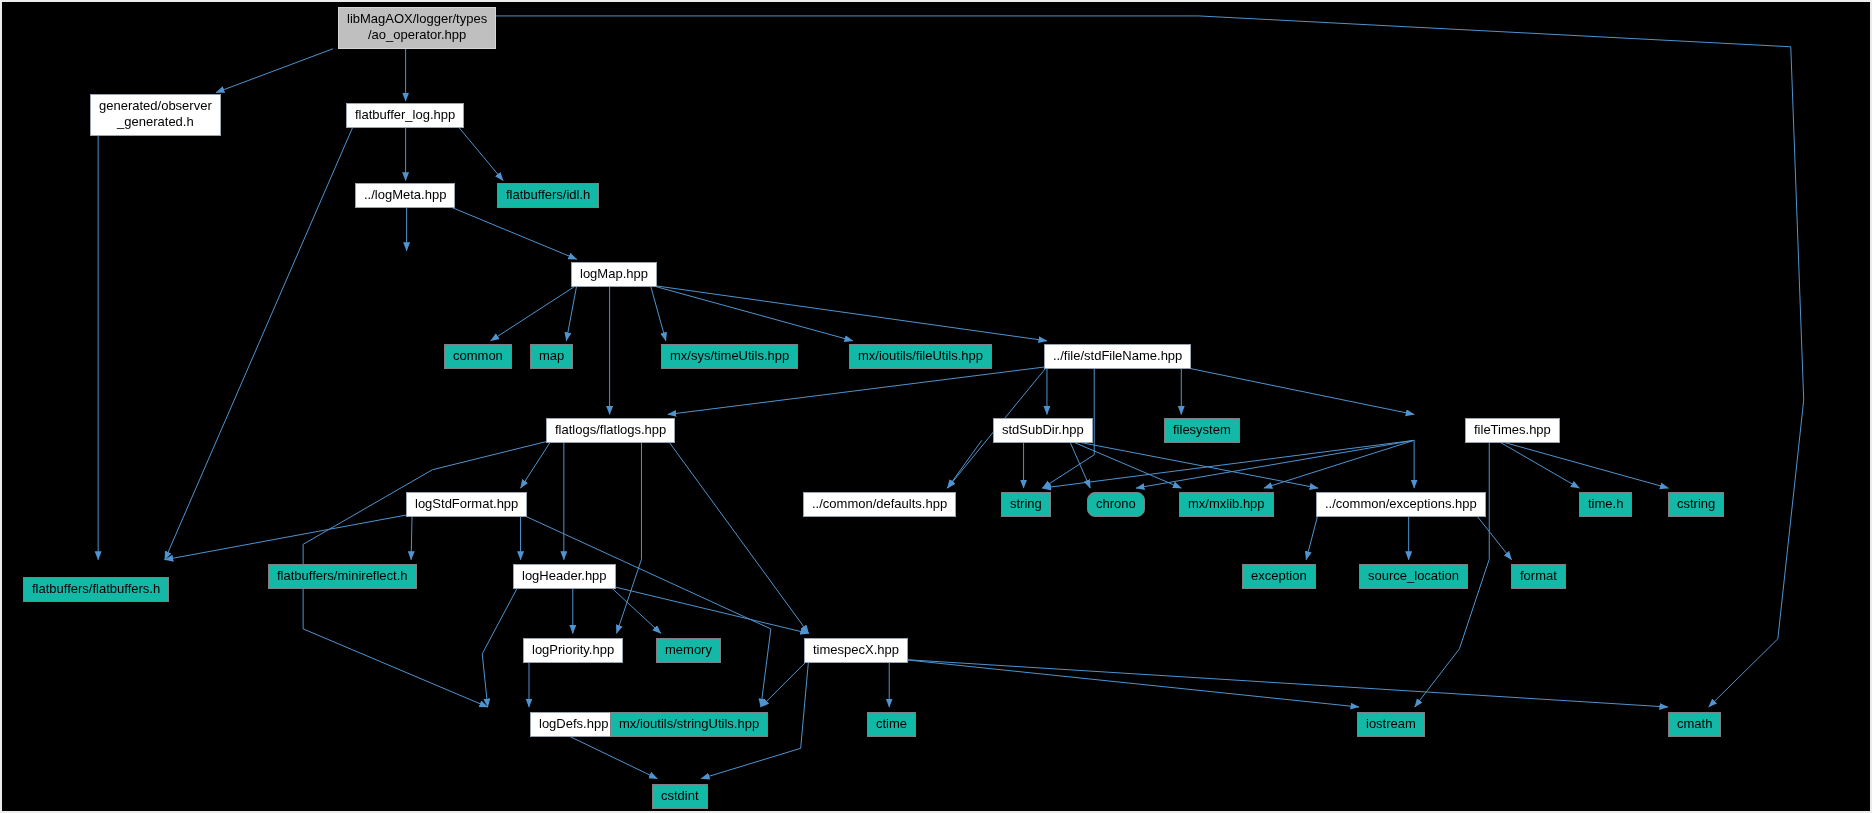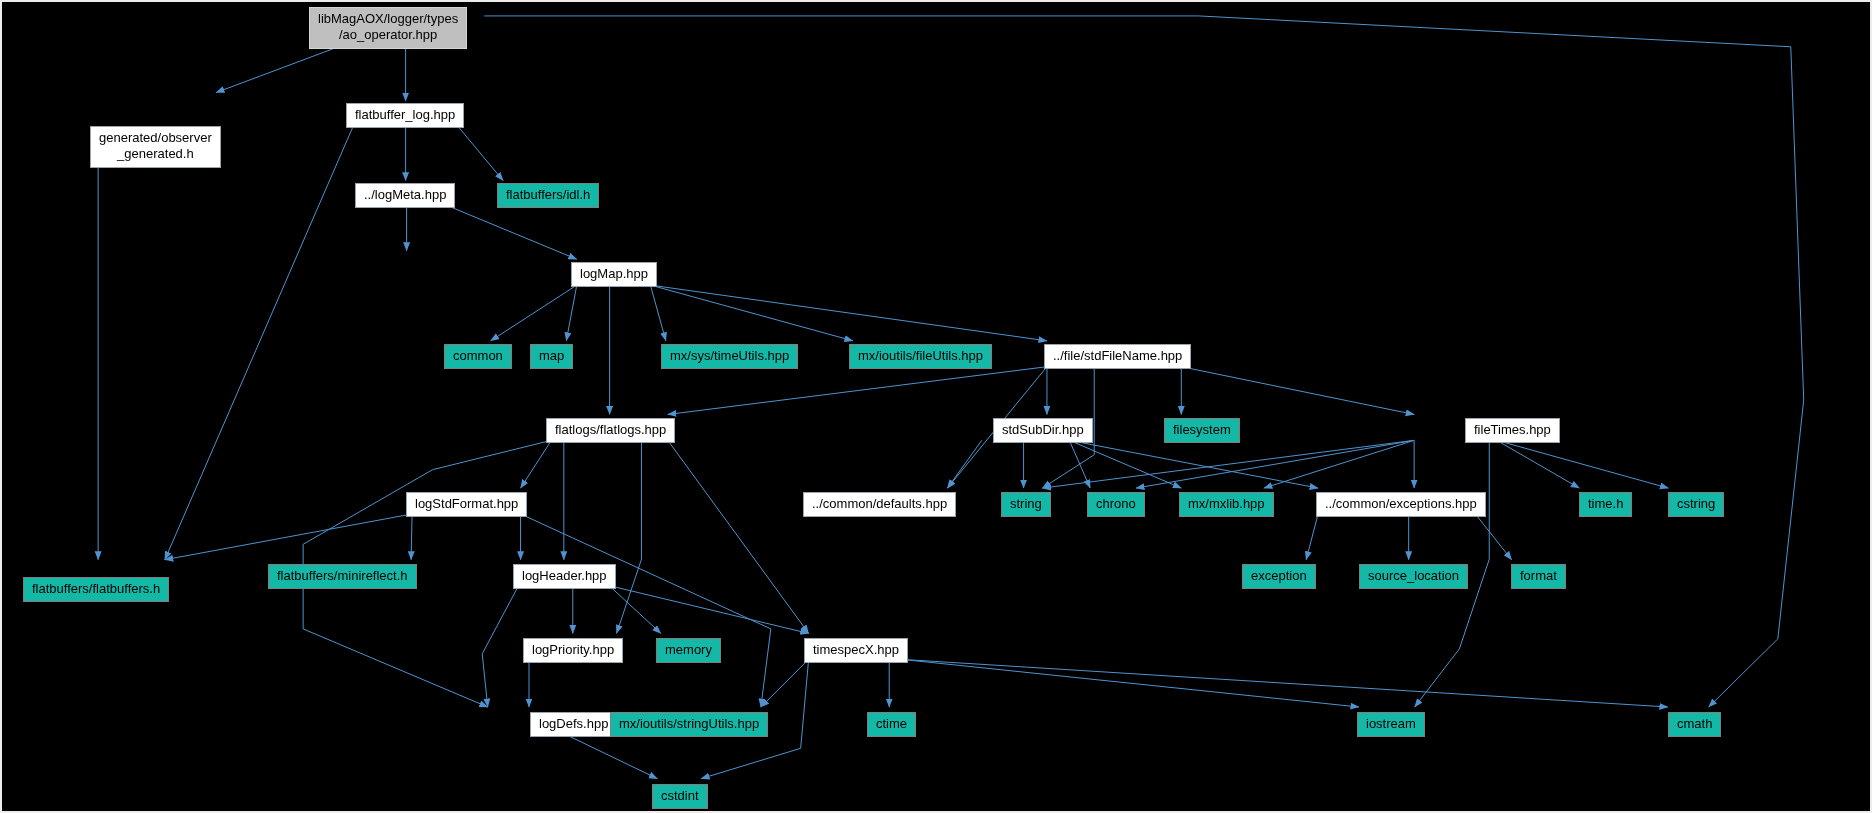--- a/index.html
+++ b/index.html
@@ -117,41 +117,41 @@
         <path d="M 527 660.5 L 527 708.5" class="edge" stroke="#4f94d0" marker-end="url(#arrowhead)"></path>
         <path d="M 889 660.5 L 889 708.5" class="edge" stroke="#4f94d0" marker-end="url(#arrowhead)"></path>
         <path d="M 808 660.5 L 800 750 L 700 780.5" class="edge" stroke="#4f94d0" marker-end="url(#arrowhead)"></path>
         <path d="M 808 660.5 L 760 708.5" class="edge" stroke="#4f94d0" marker-end="url(#arrowhead)"></path>
         <path d="M 900 660.5 L 1361 708.5" class="edge" stroke="#4f94d0" marker-end="url(#arrowhead)"></path>
         <path d="M 900 660.5 L 1671.5 708.5" class="edge" stroke="#4f94d0" marker-end="url(#arrowhead)"></path>
         <path d="M 560.5 734.5 L 656 780.5" class="edge" stroke="#4f94d0" marker-end="url(#arrowhead)"></path>
       </g>
   </svg>
 
-<div class="node root" style="left: 307px; top: 5px;">libMagAOX/logger/types
+<div class="node root" style="left: 336px; top: 5px;">libMagAOX/logger/types
 /ao_operator.hpp</div>
-    <div class="node internal" style="left: 88px; top: 92px; margin-top: 32px;">generated/observer
+    <div class="node internal" style="left: 88px; top: 92px;">generated/observer
 _generated.h</div>
     <div class="node internal" style="left: 344px; top: 101px;">flatbuffer_log.hpp</div>
     <div class="node internal" style="left: 353px; top: 181px;">../logMeta.hpp</div>
     <div class="node external" style="left: 495px; top: 181px;">flatbuffers/idl.h</div>
     <div class="node internal" style="left: 569px; top: 260px;">logMap.hpp</div>
     <div class="node external" style="left: 442px; top: 342px;">common</div>
     <div class="node external" style="left: 528px; top: 342px;">map</div>
     <div class="node external" style="left: 659px; top: 342px;">mx/sys/timeUtils.hpp</div>
     <div class="node external" style="left: 847px; top: 342px;">mx/ioutils/fileUtils.hpp</div>
     <div class="node internal" style="left: 1042px; top: 342px;">../file/stdFileName.hpp</div>
     <div class="node internal" style="left: 544px; top: 416px;">flatlogs/flatlogs.hpp</div>
     <div class="node internal" style="left: 976px; top: 416px; margin-left: 15px;">stdSubDir.hpp</div>
     <div class="node external" style="left: 1162px; top: 416px;">filesystem</div>
     <div class="node internal" style="left: 1463px; top: 416px;">fileTimes.hpp</div>
     <div class="node internal" style="left: 404px; top: 490px;">logStdFormat.hpp</div>
     <div class="node internal" style="left: 801px; top: 490px;">../common/defaults.hpp</div>
     <div class="node external" style="left: 999px; top: 490px;">string</div>
-    <div class="node external" style="left: 1085px; top: 490px;">chrono</div>
+    <div class="node external" style="left: 1085px; top: 490px; border-radius: 8px;">chrono</div>
     <div class="node external" style="left: 1177px; top: 490px;">mx/mxlib.hpp</div>
     <div class="node internal" style="left: 1314px; top: 490px;">../common/exceptions.hpp</div>
     <div class="node external" style="left: 1577px; top: 490px;">time.h</div>
     <div class="node external" style="left: 1666px; top: 490px;">cstring</div>
     <div class="node external" style="left: 21px; top: 562px; margin-top: 13px;">flatbuffers/flatbuffers.h</div>
     <div class="node external" style="left: 266px; top: 562px;">flatbuffers/minireflect.h</div>
     <div class="node internal" style="left: 511px; top: 562px;">logHeader.hpp</div>
     <div class="node external" style="left: 1240px; top: 562px;">exception</div>
     <div class="node external" style="left: 1357px; top: 562px;">source_location</div>
     <div class="node external" style="left: 1509px; top: 562px;">format</div>

